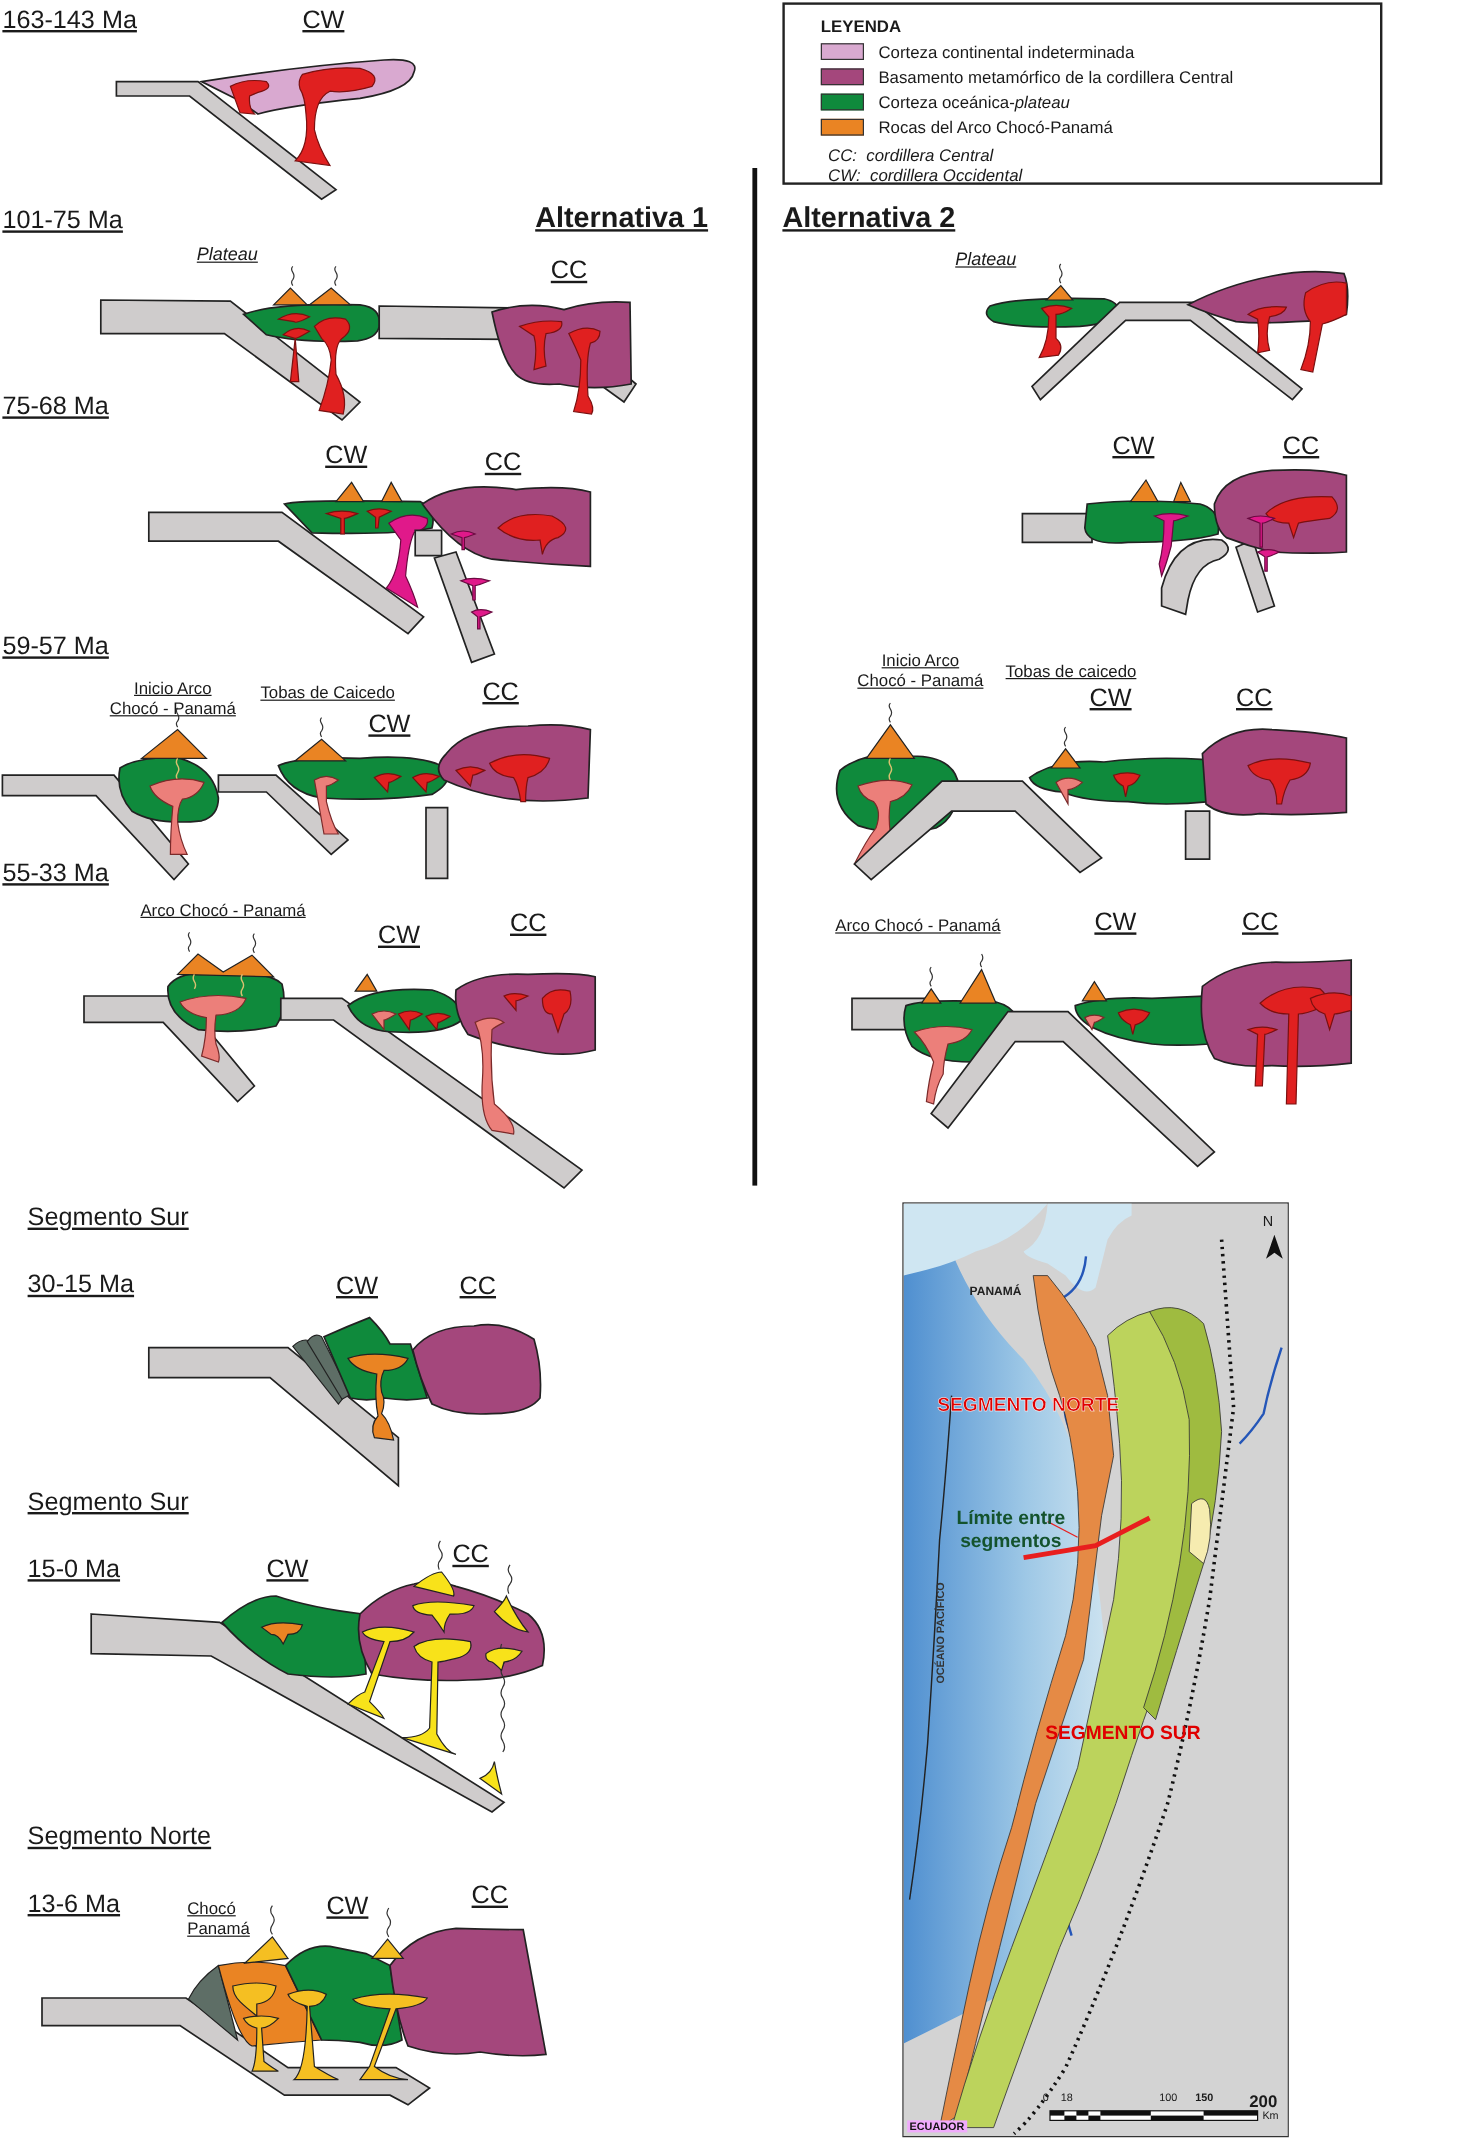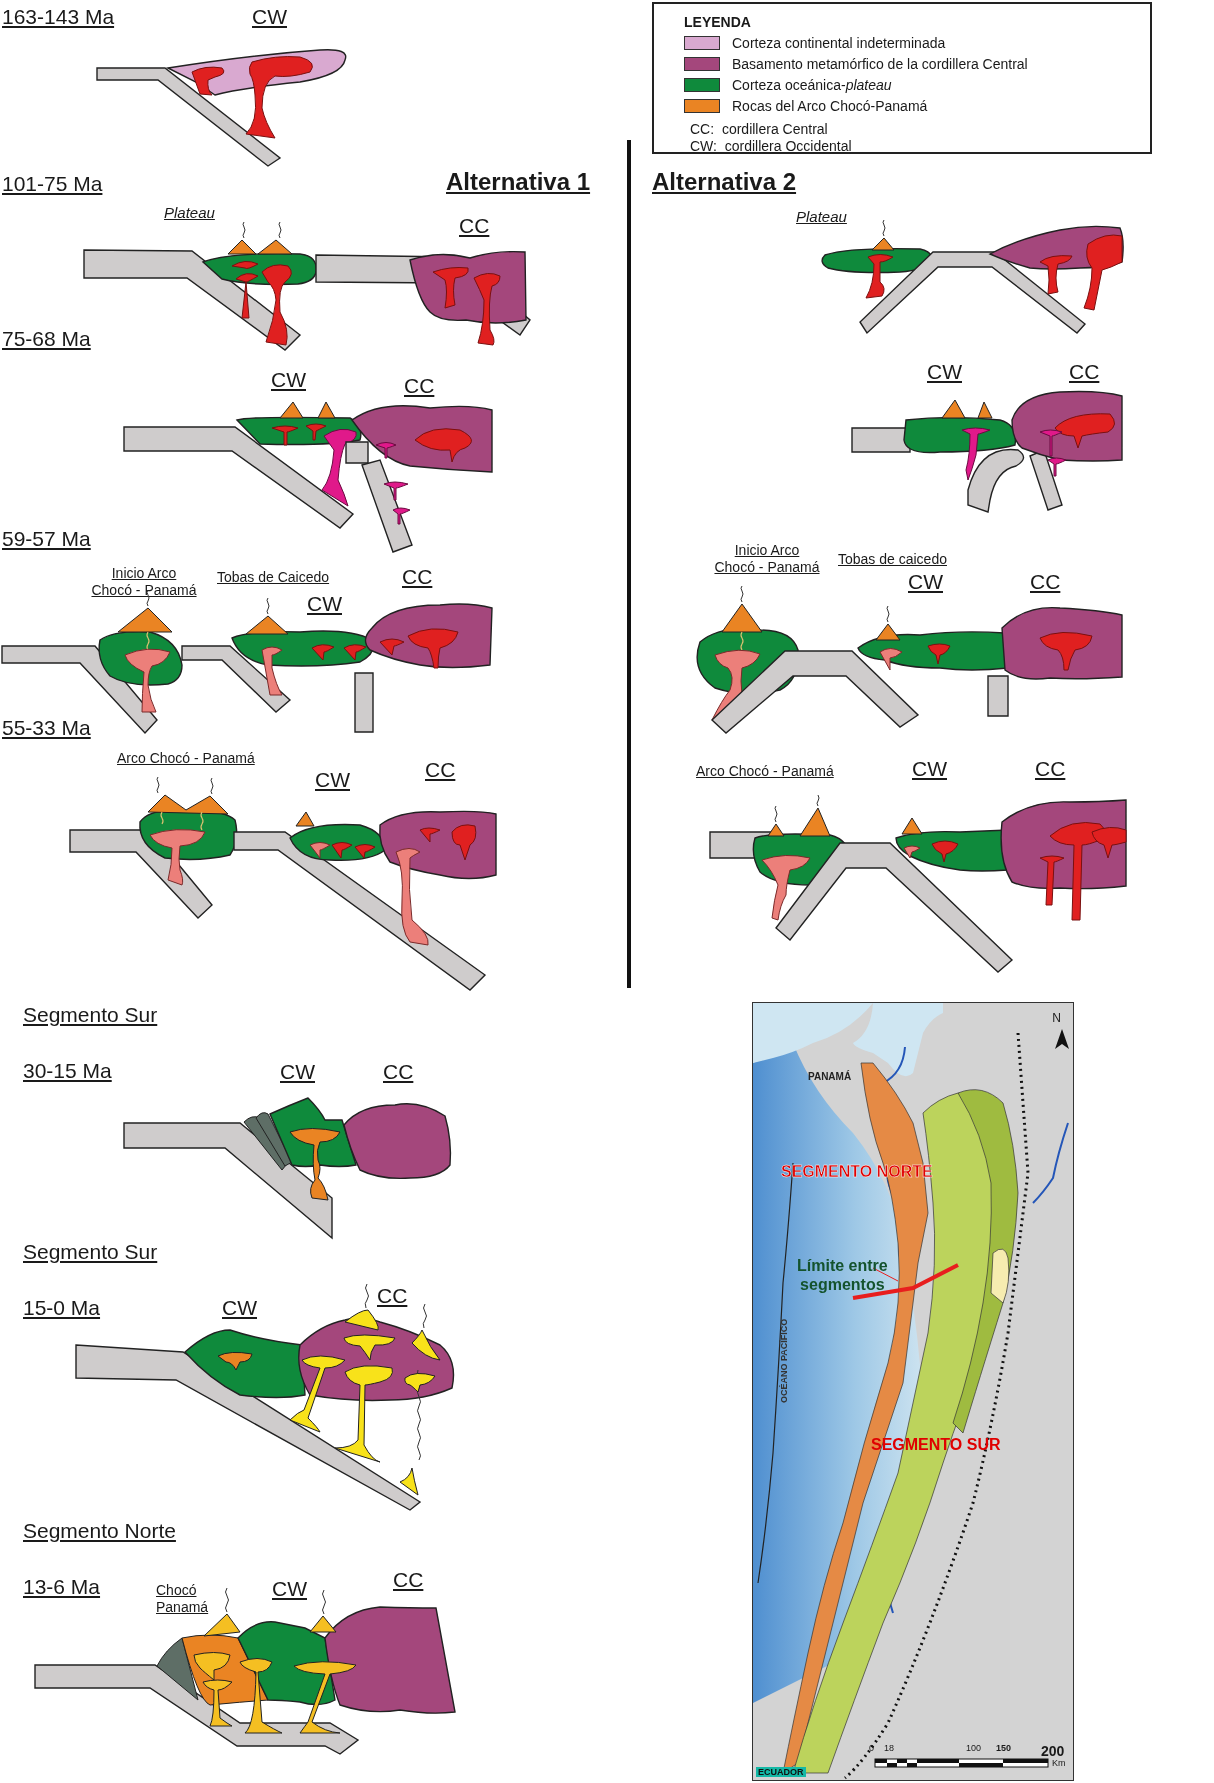--- a/index.html
+++ b/index.html
@@ -20,21 +20,21 @@
   .pink{fill:#ec7f7a;stroke:#7a2a2a;stroke-width:1;}
   .yel{fill:#f8e21a;stroke:#222;stroke-width:1;}
   .gold{fill:#f5bf22;stroke:#222;stroke-width:1;}
   .acc{fill:#5e6e66;stroke:#222;stroke-width:1;}
   .wig{fill:none;stroke:#333;stroke-width:1;}
   .wigy{fill:none;stroke:#d8c070;stroke-width:1.2;}
   .legend{position:absolute;left:652px;top:2px;width:500px;height:152px;border:2.5px solid #222;box-sizing:border-box;background:#fff;}
   .legend .title{position:absolute;left:30px;top:10px;font-size:14px;font-weight:bold;}
   .legend .row{position:absolute;left:30px;height:17px;display:flex;align-items:center;font-size:14px;}
   .legend .sw{width:36px;height:14px;border:1px solid #333;margin-right:12px;box-sizing:border-box;}
-  .legend .abbr{position:absolute;left:36px;font-size:14px;}
+  .legend .abbr{position:absolute;left:36px;font-size:14px;font-style:italic;}
   .divider{position:absolute;left:627px;top:140px;width:4px;height:848px;background:#111;}
   .map{position:absolute;left:752px;top:1002px;width:320px;height:777px;border:1.5px solid #333;overflow:hidden;background:#d4d4d4;}
   .map .t{position:absolute;font-weight:bold;white-space:nowrap;}
 </style>
 </head>
 <body>
 
 <div class="legend">
   <div class="title">LEYENDA</div>
   <div class="row" style="top:30px">
@@ -316,21 +316,21 @@
   </svg>
   <div class="t" style="right:12px;top:8px;font-size:12px;font-weight:normal">N</div>
   <div class="t" style="left:55px;top:68px;font-size:10px;color:#222">PANAMÁ</div>
   <div class="t" style="left:28px;top:160px;font-size:16px;color:#e00000;-webkit-text-stroke:0.4px #fff">SEGMENTO NORTE</div>
   <div class="t" style="left:44px;top:253px;font-size:16px;color:#14532d;text-align:center;line-height:19px">
       <div>Límite entre</div>
       <div>segmentos</div>
     </div>
   <div class="t" style="left:26px;top:400px;font-size:9px;color:#333;transform:rotate(-90deg);transform-origin:left top">OCÉANO PACÍFICO</div>
   <div class="t" style="left:118px;top:433px;font-size:16px;color:#e00000">SEGMENTO SUR</div>
-  <div class="t" style="left:3px;top:764px;font-size:9px;color:#111;background:#14b8a6;padding:0 2px">ECUADOR</div>
+  <div class="t" style="left:3px;top:764px;font-size:9px;color:#111;background:#f0abfc;padding:0 2px">ECUADOR</div>
   <div class="t" style="left:116px;top:740px;font-size:9px;font-weight:normal">0</div>
   <div class="t" style="left:131px;top:740px;font-size:9px;font-weight:normal">18</div>
   <div class="t" style="left:150px;top:782px;font-size:9px;font-weight:normal">50</div>
   <div class="t" style="left:213px;top:740px;font-size:9px;font-weight:normal">100</div>
   <div class="t" style="left:243px;top:740px;font-size:9px;font-weight:bold">150</div>
   <div class="t" style="left:288px;top:740px;font-size:14px;font-weight:bold">200</div>
   <div class="t" style="left:299px;top:755px;font-size:9px;font-weight:normal">Km</div>
 </div>
 
 </body></html>

